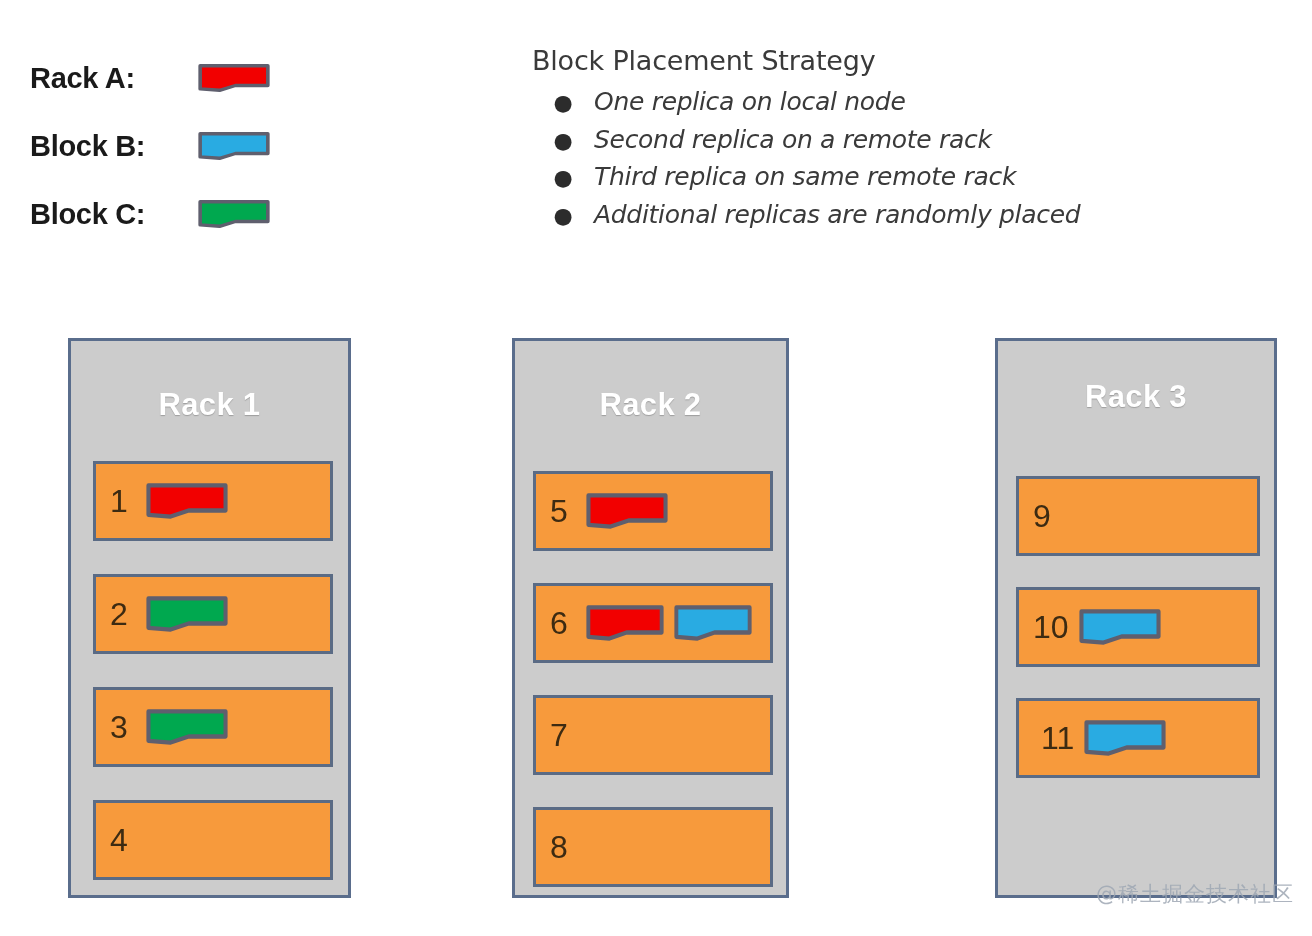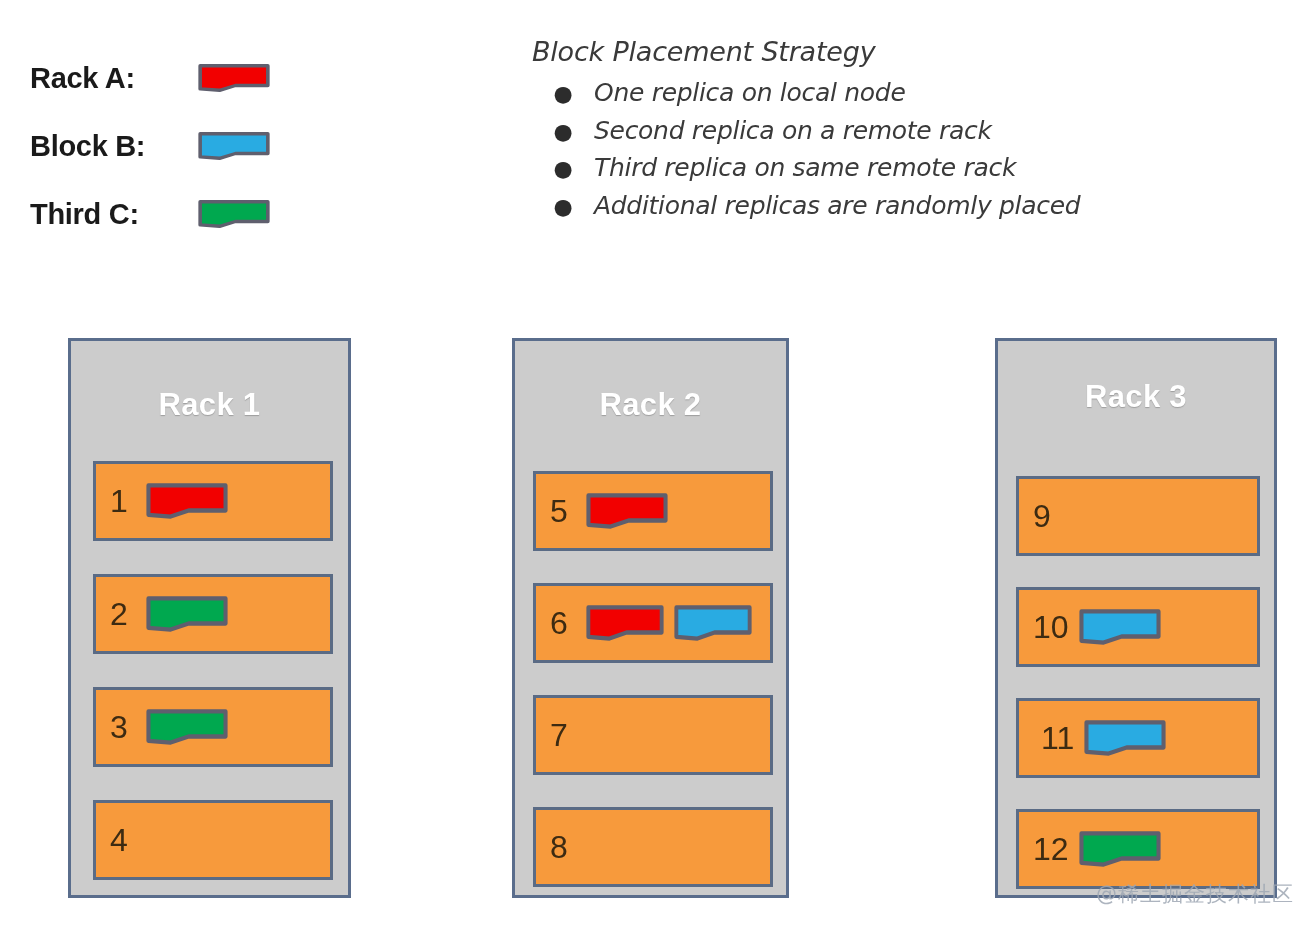--- a/index.html
+++ b/index.html
@@ -49,25 +49,25 @@
 
   
   #strategy {
     position: absolute;
     left: 532px;
     top: 36px;
     width: 770px;
   }
   #strategy-title {
     font-family: "DejaVu Sans", sans-serif;
-    font-style: italic;
     font-size: 27px;
     color: #3a3a3a;
     letter-spacing: -0.2px;
     margin-bottom: 7px;
+    margin-top: 9px;
   }
   #strategy-list {
     list-style: none;
     margin: 0;
     padding: 0;
   }
   .strategy-item {
     display: flex;
     align-items: baseline;
     font-family: "DejaVu Sans", sans-serif;
@@ -153,21 +153,21 @@
     </div>
     <div class="legend-row">
       <div class="legend-label">Block B:</div>
       <div class="legend-swatch">
         <svg width="72" height="30" viewBox="0 0 100 44" preserveAspectRatio="none" class="blk">
           <path d="M3 4 L97 4 L97 33 L52 33 L30 40 L3 38 Z" fill="#29abe2" stroke="#5f5f6e" stroke-width="5" stroke-linejoin="round"></path>
         </svg>
       </div>
     </div>
     <div class="legend-row">
-      <div class="legend-label">Third C:</div>
+      <div class="legend-label">Block C:</div>
       <div class="legend-swatch">
         <svg width="72" height="30" viewBox="0 0 100 44" preserveAspectRatio="none" class="blk">
           <path d="M3 4 L97 4 L97 33 L52 33 L30 40 L3 38 Z" fill="#00a84f" stroke="#5f5f6e" stroke-width="5" stroke-linejoin="round"></path>
         </svg>
       </div>
     </div>
   </div>
 
 <div id="strategy">
   <div id="strategy-title">Block Placement Strategy</div>
@@ -284,26 +284,16 @@
       <div class="node" style="left: 18px; width: 244px; height: 80px; top: 357px; padding-left: 8px;">
         <span class="node-id">11</span>
         <span class="node-blocks">
           <span style="display: inline-block;">
             <svg width="82" height="38" viewBox="0 0 100 44" preserveAspectRatio="none" class="blk">
               <path d="M3 4 L97 4 L97 33 L52 33 L30 40 L3 38 Z" fill="#29abe2" stroke="#5f5f6e" stroke-width="5" stroke-linejoin="round"></path>
             </svg>
           </span>
         </span>
       </div>
-      <div class="node" style="left: 18px; width: 244px; height: 80px; top: 468px;">
-        <span class="node-id">12</span>
-        <span class="node-blocks">
-          <span style="display: inline-block;">
-            <svg width="82" height="38" viewBox="0 0 100 44" preserveAspectRatio="none" class="blk">
-              <path d="M3 4 L97 4 L97 33 L52 33 L30 40 L3 38 Z" fill="#00a84f" stroke="#5f5f6e" stroke-width="5" stroke-linejoin="round"></path>
-            </svg>
-          </span>
-        </span>
-      </div>
     </div>
   </div>
 
 <div id="watermark">@稀土掘金技术社区</div>
 
 </body></html>

